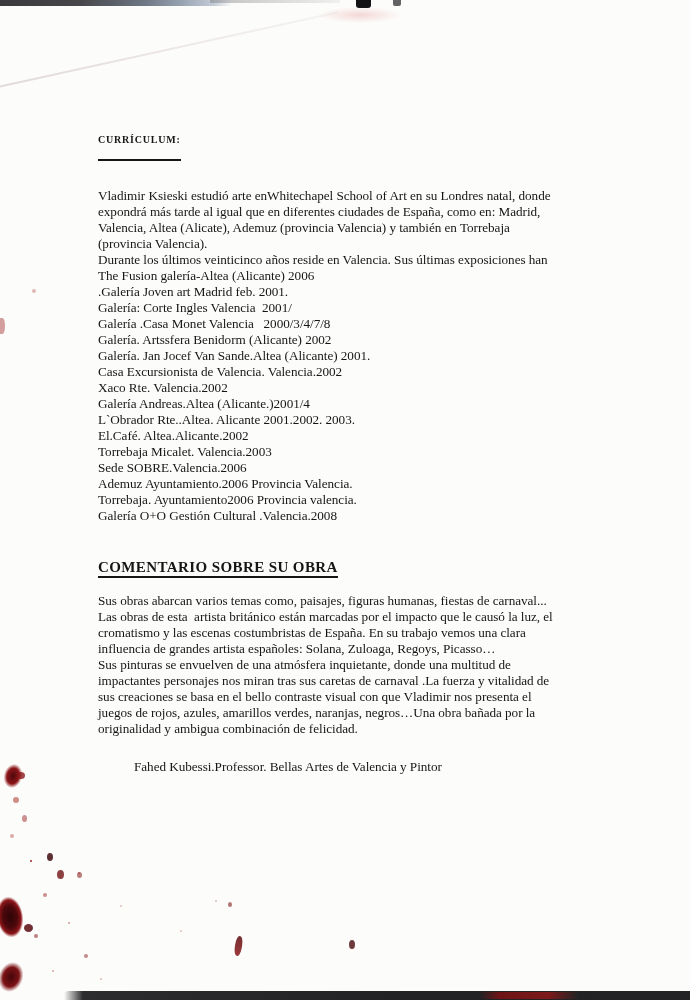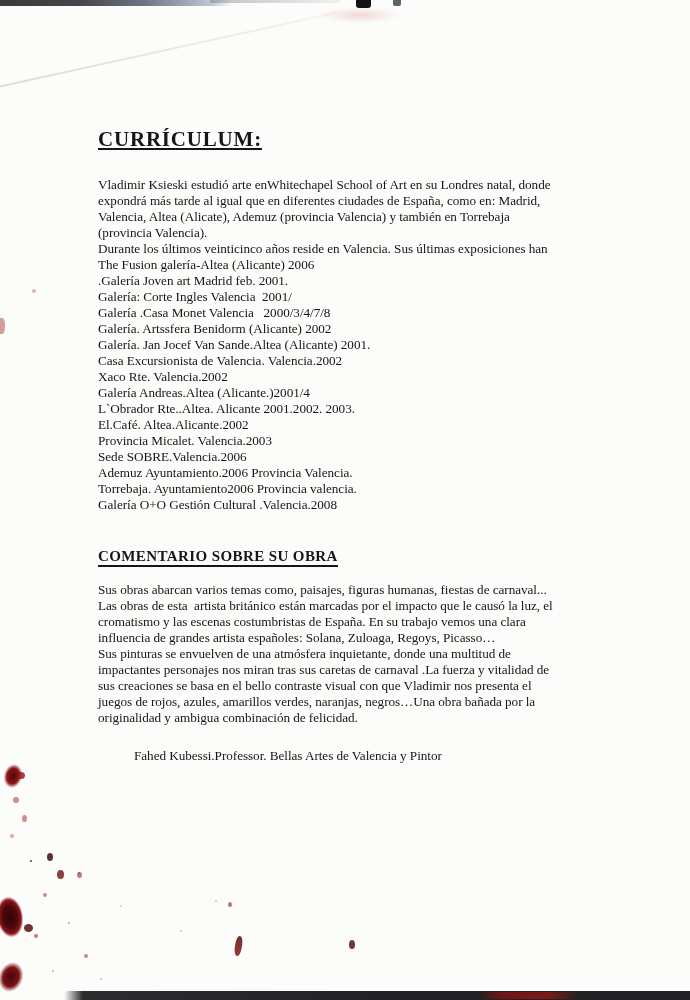--- a/index.html
+++ b/index.html
@@ -11,22 +11,22 @@
   .page{position:absolute;inset:0;}
 
   
   .content{
     position:absolute;left:98px;top:131px;width:520px;
     color:var(--ink,#161616);
     font-size:13.2px;line-height:16px;letter-spacing:-0.05px;
   }
   .line{white-space:pre;}
   h1.doc-title{
-    font-size:21px;font-weight:bold;letter-spacing:.8px;margin:0 0 14px 0;
-    display:inline-block;border-bottom:2px solid var(--ink,#161616);padding-bottom:1px;
+    font-size:10px;font-weight:bold;letter-spacing:.8px;margin:0 0 14px 0;
+    display:inline-block;border-bottom:2px solid var(--ink,#161616);padding-bottom:11px;
   }
   .title-row{margin:0 0 13px 0;}
   h2.doc-subtitle{
     font-size:15px;font-weight:bold;letter-spacing:.4px;margin:35px 0 15px 0;
     display:inline-block;border-bottom:2px solid var(--ink,#161616);padding-bottom:1px;text-align:center;
   }
   .sub-row{margin:0;}
   .signature{margin-top:22px;white-space:pre;margin-left:36px;}
 
   
@@ -142,21 +142,21 @@
         <div class="line">.Galería Joven art Madrid feb. 2001.</div>
         <div class="line">Galería: Corte Ingles Valencia  2001/</div>
         <div class="line">Galería .Casa Monet Valencia   2000/3/4/7/8</div>
         <div class="line">Galería. Artssfera Benidorm (Alicante) 2002</div>
         <div class="line">Galería. Jan Jocef Van Sande.Altea (Alicante) 2001.</div>
         <div class="line">Casa Excursionista de Valencia. Valencia.2002</div>
         <div class="line">Xaco Rte. Valencia.2002</div>
         <div class="line">Galería Andreas.Altea (Alicante.)2001/4</div>
         <div class="line">L`Obrador Rte..Altea. Alicante 2001.2002. 2003.</div>
         <div class="line">El.Café. Altea.Alicante.2002</div>
-        <div class="line">Provincia Micalet. Valencia.2003</div>
+        <div class="line">Torrebaja Micalet. Valencia.2003</div>
         <div class="line">Sede SOBRE.Valencia.2006</div>
         <div class="line">Ademuz Ayuntamiento.2006 Provincia Valencia.</div>
         <div class="line">Torrebaja. Ayuntamiento2006 Provincia valencia.</div>
         <div class="line">Galería O+O Gestión Cultural .Valencia.2008</div>
       </div>
 
     <div class="sub-row">
       <h2 class="doc-subtitle">COMENTARIO SOBRE SU OBRA</h2>
     </div>
 

